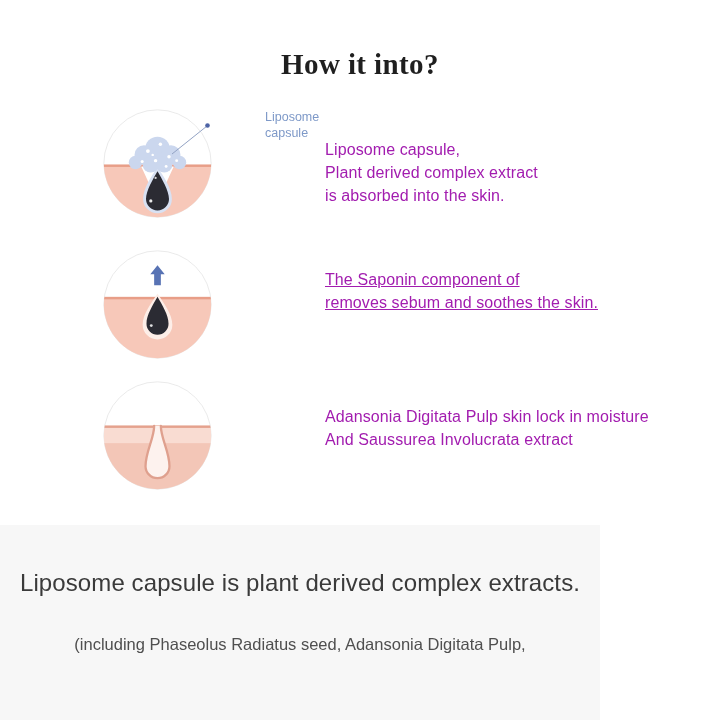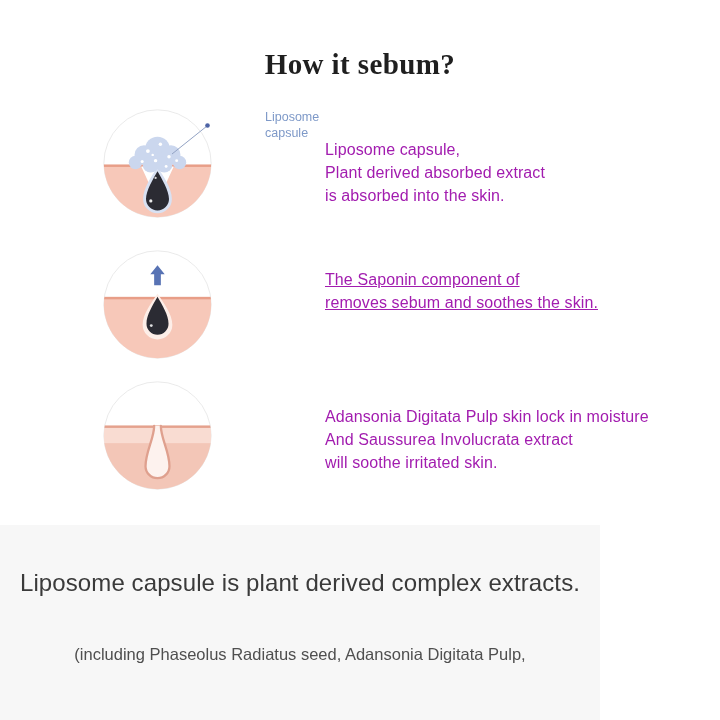--- a/index.html
+++ b/index.html
@@ -33,29 +33,29 @@
   }
   .connector{position:absolute;left:168px;top:118px;width:48px;height:40px;}
   .footer-panel{
     position:absolute;top:525px;left:0;width:600px;height:195px;
     background:#f7f7f7;text-align:center;
   }
   .footer-headline{
     padding-top:44px;font-size:24px;color:#3a3a3a;letter-spacing:.1px;
   }
   .footer-subtext{
-    margin-top:44px;font-size:16.5px;line-height:27px;color:#4f4f4f;
+    margin-top:34px;font-size:16.5px;line-height:27px;color:#4f4f4f;
   }
 </style>
 </head>
 <body>
 
 <div class="page">
 
-  <div class="title">How it sebum?</div>
+  <div class="title">How it into?</div>
 
   <div>
     <svg class="circle-illo illo-1" viewBox="0 0 120 120" xmlns="http://www.w3.org/2000/svg">
       <defs>
           <clipPath id="c1">
             <circle cx="60" cy="60" r="56"></circle>
           </clipPath>
         </defs>
       <circle cx="60" cy="60" r="56" fill="#ffffff" stroke="#e9e9e9" stroke-width="1"></circle>
       <g clip-path="url(#c1)">
@@ -93,21 +93,21 @@
       <circle cx="39.5" cy="7.5" r="2.3" fill="#4d63a5"></circle>
     </svg>
 
     <div class="lipo-label">
       <div>Liposome</div>
       <div>capsule</div>
     </div>
 
     <div class="step-text text-1">
       <div>Liposome capsule,</div>
-      <div>Plant derived absorbed extract</div>
+      <div>Plant derived complex extract</div>
       <div>is absorbed into the skin.</div>
     </div>
   </div>
 
   <div>
     <svg class="circle-illo illo-2" viewBox="0 0 120 120" xmlns="http://www.w3.org/2000/svg">
       <defs>
           <clipPath id="c2">
             <circle cx="60" cy="60" r="56"></circle>
           </clipPath>
@@ -141,21 +141,20 @@
         <rect x="0" y="52" width="120" height="17" fill="#f9dcd2"></rect>
         <rect x="0" y="68" width="120" height="52" fill="#f3c6b7"></rect>
         <rect x="0" y="49.5" width="120" height="2.6" fill="#e5a18d"></rect>
         <path d="M56.5,50 C56.5,63 47.5,77 47.5,92 A12.5,12.5 0 0 0 72.5,92 C72.5,77 63.5,63 63.5,50" fill="#fdf2ee" stroke="#dfa08e" stroke-width="2.4" stroke-linecap="round"></path>
       </g>
     </svg>
 
     <div class="step-text text-3">
       <div>Adansonia Digitata Pulp skin lock in moisture</div>
       <div>And Saussurea Involucrata extract</div>
-      <div>will soothe irritated skin.</div>
     </div>
   </div>
 
   <div class="footer-panel">
     <div class="footer-headline">Liposome capsule is plant derived complex extracts.</div>
     <div class="footer-subtext">
       <div>(including Phaseolus Radiatus seed, Adansonia Digitata Pulp,</div>
     </div>
   </div>
 

